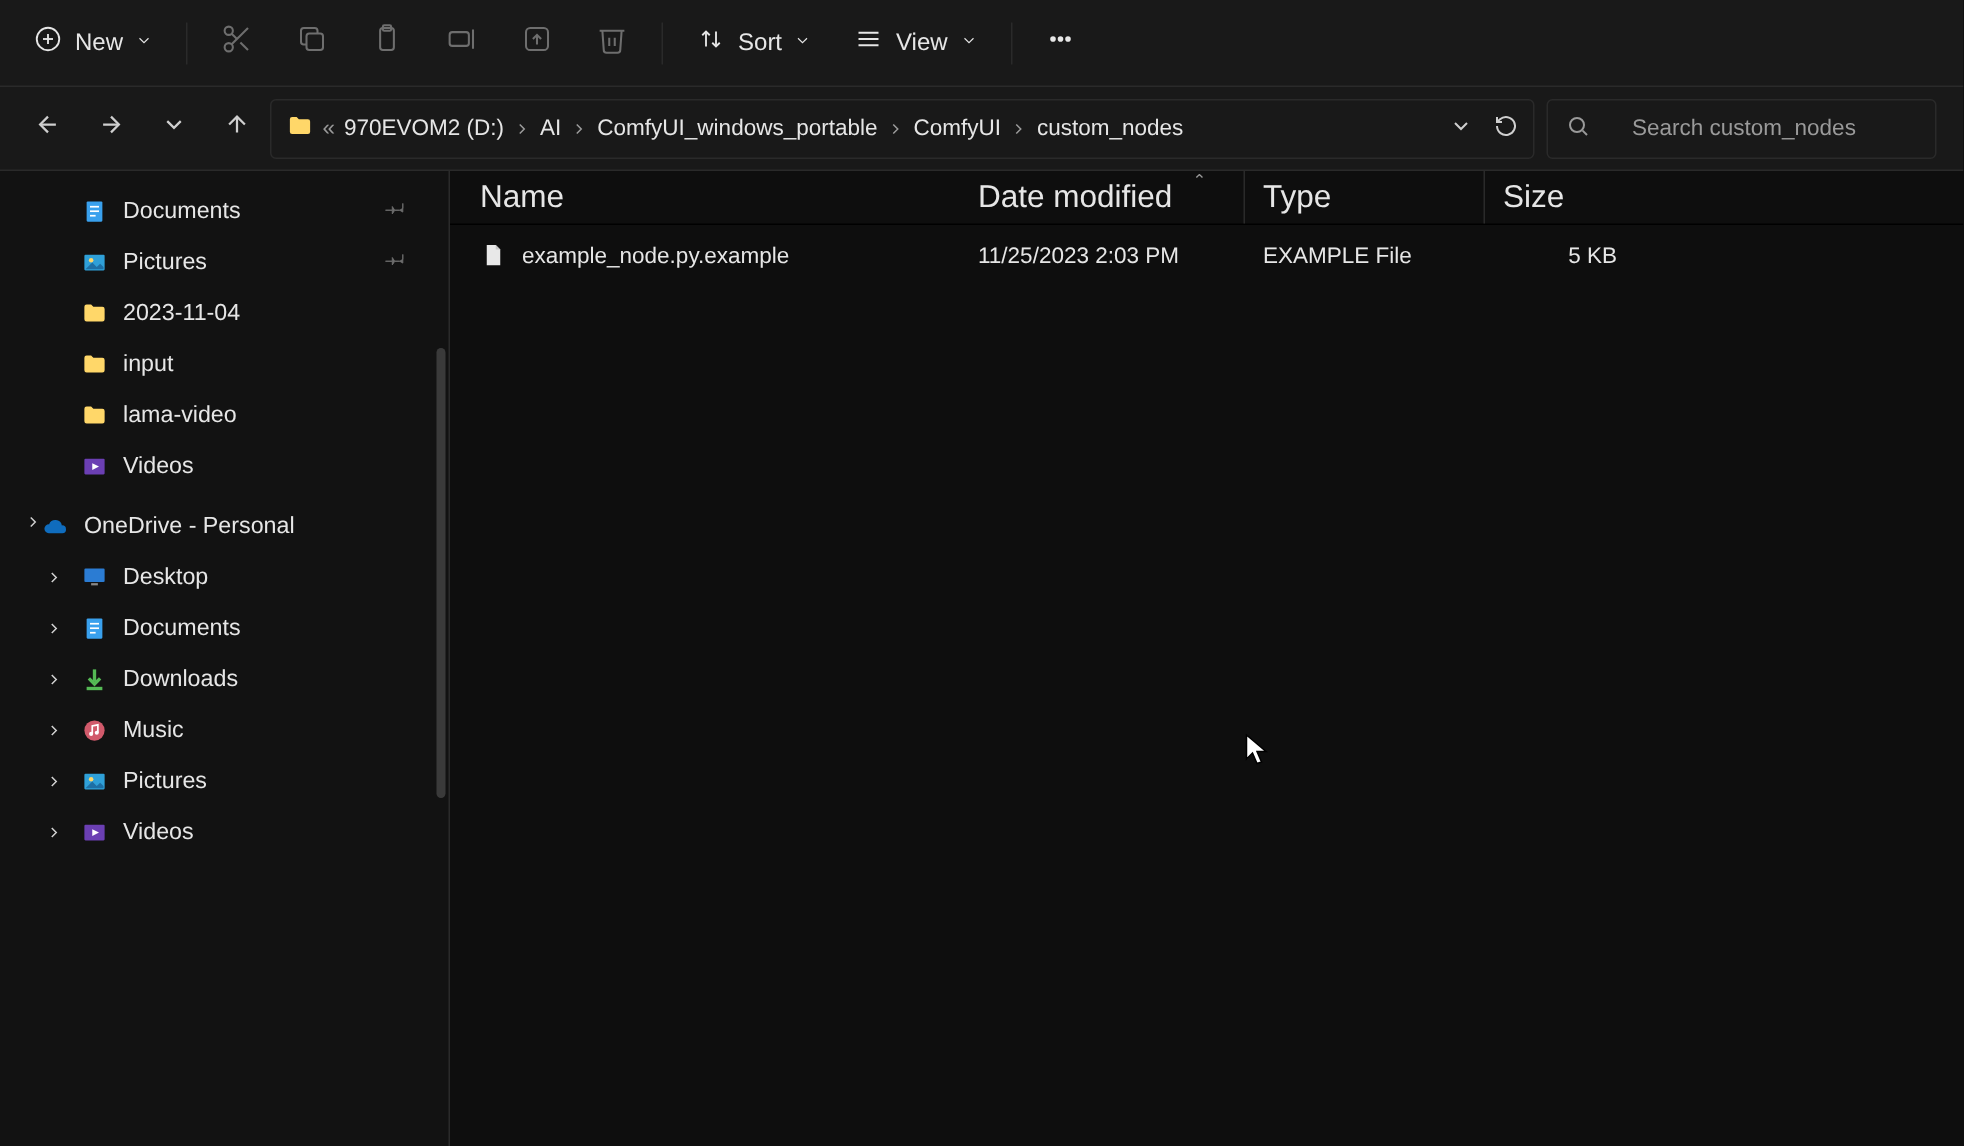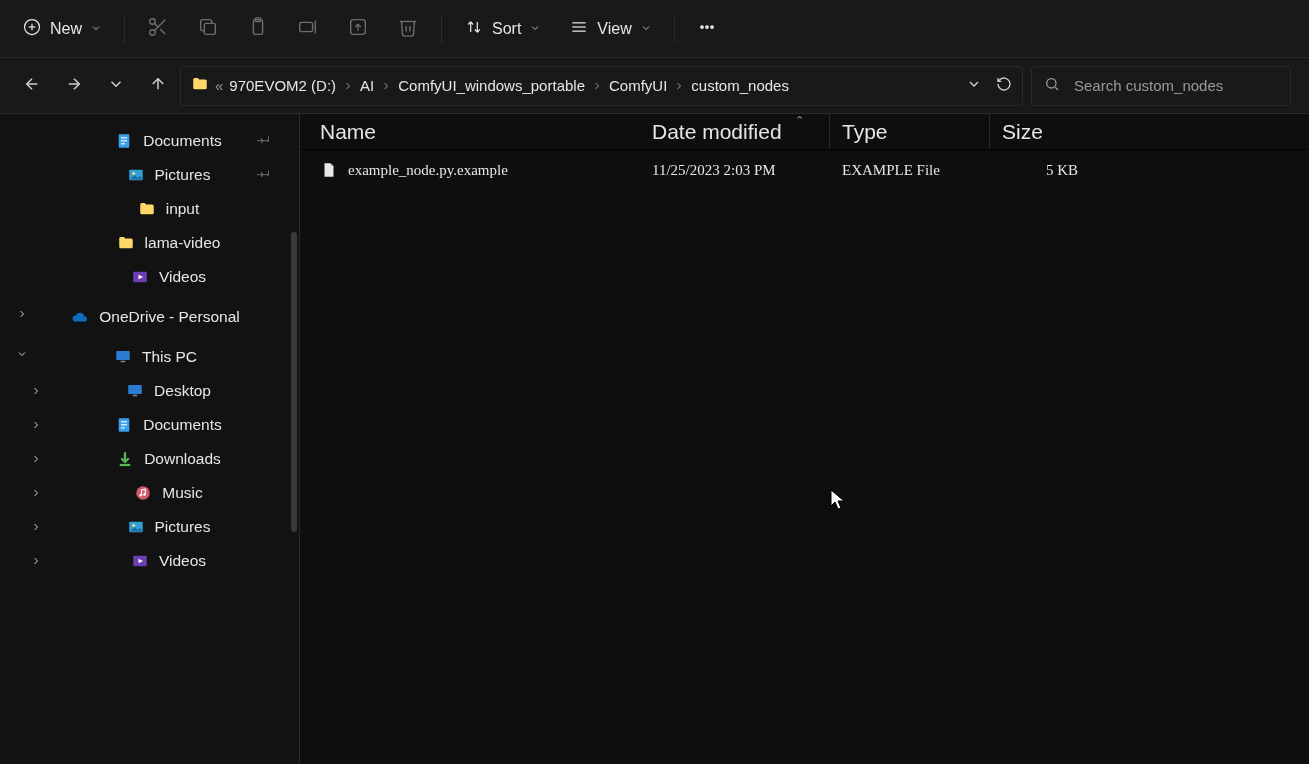--- a/index.html
+++ b/index.html
@@ -73,21 +73,21 @@
   .addressbar .crumb { display: inline-flex; align-items: center; gap: 6px; white-space: nowrap; }
   .addressbar .sep { color: var(--text-dim); display: inline-flex; }
   .addressbar .sep svg { width: 12px; height: 12px; stroke: currentColor; stroke-width: 2; fill: none; }
   .addressbar .filler { flex: 1; }
   .addressbar .tail-icons { display: flex; align-items: center; gap: 14px; color: var(--icon-light); }
   .addressbar .tail-icons svg { width: 16px; height: 16px; stroke: currentColor; fill: none; stroke-width: 2; }
   .searchbox {
     width: 260px; height: 40px;
     border: 1px solid var(--border);
     border-radius: 4px;
-    display: flex; align-items: center; gap: 12px;
+    display: flex; align-items: center; gap: 26px;
     padding: 0 12px;
     color: var(--text-dim);
     font-size: 15px;
   }
   .searchbox svg { width: 16px; height: 16px; stroke: currentColor; fill: none; stroke-width: 2; }
   .searchbox input {
     flex: 1; border: 0; outline: 0; background: transparent;
     color: var(--text); font-size: 15px;
   }
   .searchbox input::placeholder { color: var(--text-dim); }
@@ -107,21 +107,20 @@
   .sidebar-scroll-thumb {
     position: absolute; right: 2px; top: 118px; width: 6px; height: 300px;
     background: #3a3a3a; border-radius: 3px;
   }
   .side-item {
     display: flex; align-items: center; gap: 10px;
     padding: 8px 16px 8px 54px;
     font-size: 15.5px;
     position: relative;
     white-space: nowrap;
-    justify-content: center;
   }
   .side-item.section { padding-top: 14px; }
   .side-item .pin {
     position: absolute; right: 28px; top: 50%; transform: translateY(-50%);
     color: var(--icon-dim);
   }
   .side-item .pin svg { width: 14px; height: 14px; stroke: currentColor; fill: currentColor; }
   .side-item.depth0 { padding-left: 28px; }
   .side-item.depth1 { padding-left: 54px; }
   .expander {
@@ -154,21 +153,21 @@
     color: var(--text-dim);
     font-size: 11px;
   }
   .columns-wrap { position: relative; }
 
   .filerow {
     display: flex; align-items: center;
     height: 40px; font-size: 15px;
     padding-left: 0;
   }
-  .filerow .cell { padding: 0 12px; font-family: Liberation Serif, serif; }
+  .filerow .cell { padding: 0 12px; }
   .filerow .cell.name { width: 340px; display: flex; align-items: center; gap: 10px; padding-left: 20px; }
   .filerow .cell.date { width: 190px; }
   .filerow .cell.type { width: 160px; }
   .filerow .cell.size { width: 100px; text-align: right; }
 
   
   .cursor {
     position: absolute;
     left: 530px; top: 375px;
     pointer-events: none;
@@ -376,20 +375,28 @@
               <svg viewBox="0 0 24 24">
                 <rect x="3" y="5" width="18" height="14" rx="1" fill="#2fa0d8" stroke="none"></rect>
                 <circle cx="9" cy="10" r="2" fill="#ffd769"></circle>
                 <path d="M4 18 L10 12 L14 16 L17 13 L20 16 V18 Z" fill="#1d6fa5"></path>
               </svg>
             </span>
             <span>Pictures</span>
             <span class="pin"><svg viewBox="0 0 24 24">
                 <path d="M14 3l7 7-4 1-4 4 1 5-3-3-6 6 6-6-3-3 5 1 4-4 1-4z" transform="rotate(45 12 12)"></path>
               </svg></span>
+          </div>
+          <div class="side-item depth1">
+            <span class="ic">
+              <svg viewBox="0 0 24 24">
+                <path fill="#ffd769" stroke="none" d="M3 6a2 2 0 0 1 2-2h4l2 2h8a2 2 0 0 1 2 2v9a2 2 0 0 1-2 2H5a2 2 0 0 1-2-2z"></path>
+              </svg>
+            </span>
+            <span>2023-11-04</span>
           </div>
           <div class="side-item depth1">
             <span class="ic">
               <svg viewBox="0 0 24 24">
                 <path fill="#ffd769" stroke="none" d="M3 6a2 2 0 0 1 2-2h4l2 2h8a2 2 0 0 1 2 2v9a2 2 0 0 1-2 2H5a2 2 0 0 1-2-2z"></path>
               </svg>
             </span>
             <span>input</span>
           </div>
           <div class="side-item depth1">
@@ -418,34 +425,20 @@
             </svg>
           </span>
         <span class="ic">
             <svg viewBox="0 0 24 24">
               <path fill="#0f6cbd" stroke="none" d="M6 18a4 4 0 0 1 .3-8 6 6 0 0 1 11.4 1A3.5 3.5 0 0 1 18 18z"></path>
             </svg>
           </span>
         <span>OneDrive - Personal</span>
       </div>
 
-      <div class="side-item depth0 section">
-        <span class="expander">
-            <svg viewBox="0 0 24 24">
-              <polyline points="6 9 12 15 18 9"></polyline>
-            </svg>
-          </span>
-        <span class="ic">
-            <svg viewBox="0 0 24 24">
-              <rect x="3" y="4" width="18" height="12" rx="1" fill="#2b7cd3" stroke="none"></rect>
-              <rect x="9" y="17" width="6" height="2" fill="#888" stroke="none"></rect>
-            </svg>
-          </span>
-        <span>This PC</span>
-      </div>
 
       <div id="thispc-children">
           <div class="side-item depth1">
             <span class="expander depth1">
               <svg viewBox="0 0 24 24">
                 <polyline points="9 6 15 12 9 18"></polyline>
               </svg>
             </span>
             <span class="ic">
               <svg viewBox="0 0 24 24">

